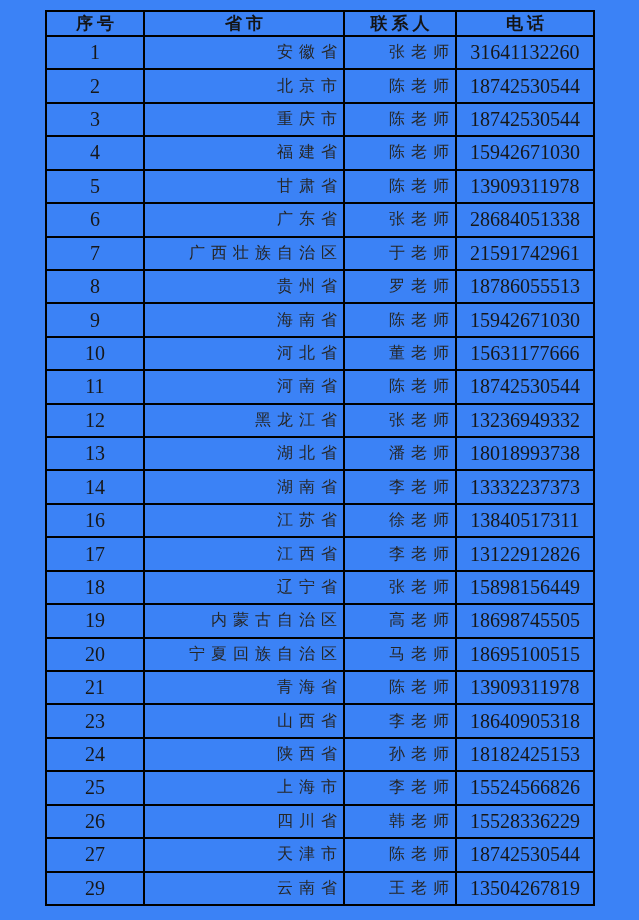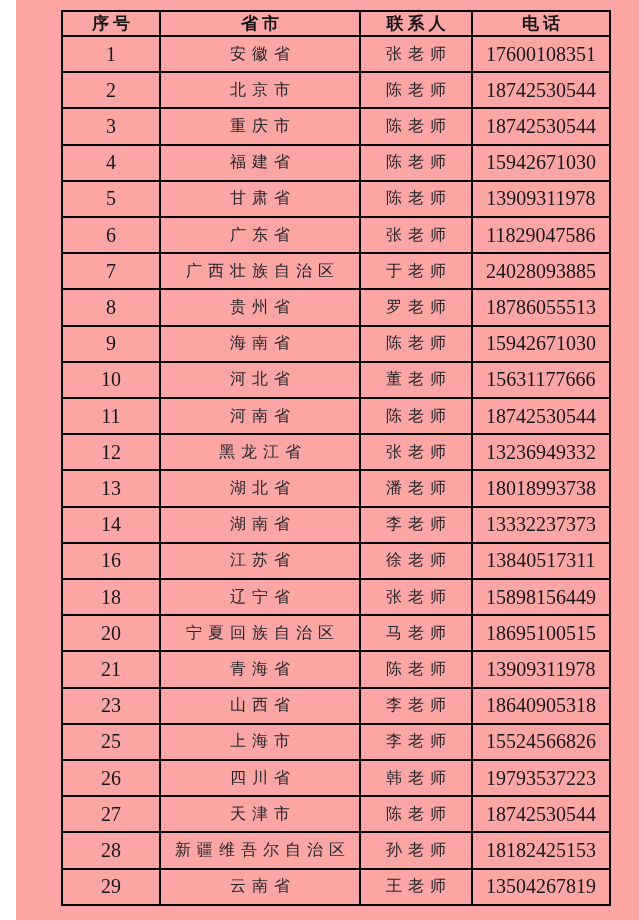--- a/index.html
+++ b/index.html
@@ -2,39 +2,40 @@
 <html><head>
 <meta charset="utf-8">
 <style>
   html, body { margin: 0; padding: 0; }
   body {
     width: 639px; height: 920px;
     background: #ffffff;
     position: relative;
     font-family: "Liberation Serif", "DejaVu Serif", serif;
   }
-  .page { position: absolute; inset: 0; background: #fca5a5; margin-left: 16px; }
+  .page { position: absolute; inset: 0; background: #3b82f6; }
   table.contact-table {
     position: absolute; left: 45px; top: 10px;
     width: 548px; height: 896px;
     border-collapse: collapse; table-layout: fixed;
   }
   th, td {
     border: 2px solid #000000;
     text-align: center; vertical-align: middle;
     padding: 0; overflow: hidden; white-space: nowrap;
   }
   th {
     font-weight: bold; font-size: 17px;
     letter-spacing: 4px; text-indent: 4px;
     color: #141414;
   }
   td.cjk {
     font-size: 16px; letter-spacing: 6px; text-indent: 6px;
     color: #262626;
+    text-align: right;
   }
   td.num {
     font-size: 20px; letter-spacing: 0;
     color: #171717;
   }
 </style>
 </head>
 <body>
 
 <div class="page">
@@ -51,21 +52,21 @@
         <th>省市</th>
         <th>联系人</th>
         <th>电话</th>
       </tr>
     </thead>
     <tbody>
         <tr>
           <td class="num">1</td>
           <td class="cjk">安徽省</td>
           <td class="cjk">张老师</td>
-          <td class="num">17600108351</td>
+          <td class="num">31641132260</td>
         </tr>
         <tr>
           <td class="num">2</td>
           <td class="cjk">北京市</td>
           <td class="cjk">陈老师</td>
           <td class="num">18742530544</td>
         </tr>
         <tr>
           <td class="num">3</td>
           <td class="cjk">重庆市</td>
@@ -81,27 +82,27 @@
         <tr>
           <td class="num">5</td>
           <td class="cjk">甘肃省</td>
           <td class="cjk">陈老师</td>
           <td class="num">13909311978</td>
         </tr>
         <tr>
           <td class="num">6</td>
           <td class="cjk">广东省</td>
           <td class="cjk">张老师</td>
-          <td class="num">11829047586</td>
+          <td class="num">28684051338</td>
         </tr>
         <tr>
           <td class="num">7</td>
           <td class="cjk">广西壮族自治区</td>
           <td class="cjk">于老师</td>
-          <td class="num">24028093885</td>
+          <td class="num">21591742961</td>
         </tr>
         <tr>
           <td class="num">8</td>
           <td class="cjk">贵州省</td>
           <td class="cjk">罗老师</td>
           <td class="num">18786055513</td>
         </tr>
         <tr>
           <td class="num">9</td>
           <td class="cjk">海南省</td>
@@ -138,66 +139,78 @@
           <td class="cjk">李老师</td>
           <td class="num">13332237373</td>
         </tr>
         <tr>
           <td class="num">16</td>
           <td class="cjk">江苏省</td>
           <td class="cjk">徐老师</td>
           <td class="num">13840517311</td>
         </tr>
         <tr>
+          <td class="num">17</td>
+          <td class="cjk">江西省</td>
+          <td class="cjk">李老师</td>
+          <td class="num">13122912826</td>
+        </tr>
+        <tr>
           <td class="num">18</td>
           <td class="cjk">辽宁省</td>
           <td class="cjk">张老师</td>
           <td class="num">15898156449</td>
+        </tr>
+        <tr>
+          <td class="num">19</td>
+          <td class="cjk">内蒙古自治区</td>
+          <td class="cjk">高老师</td>
+          <td class="num">18698745505</td>
         </tr>
         <tr>
           <td class="num">20</td>
           <td class="cjk">宁夏回族自治区</td>
           <td class="cjk">马老师</td>
           <td class="num">18695100515</td>
         </tr>
         <tr>
           <td class="num">21</td>
           <td class="cjk">青海省</td>
           <td class="cjk">陈老师</td>
           <td class="num">13909311978</td>
         </tr>
         <tr>
           <td class="num">23</td>
           <td class="cjk">山西省</td>
           <td class="cjk">李老师</td>
           <td class="num">18640905318</td>
         </tr>
         <tr>
+          <td class="num">24</td>
+          <td class="cjk">陕西省</td>
+          <td class="cjk">孙老师</td>
+          <td class="num">18182425153</td>
+        </tr>
+        <tr>
           <td class="num">25</td>
           <td class="cjk">上海市</td>
           <td class="cjk">李老师</td>
           <td class="num">15524566826</td>
         </tr>
         <tr>
           <td class="num">26</td>
           <td class="cjk">四川省</td>
           <td class="cjk">韩老师</td>
-          <td class="num">19793537223</td>
+          <td class="num">15528336229</td>
         </tr>
         <tr>
           <td class="num">27</td>
           <td class="cjk">天津市</td>
           <td class="cjk">陈老师</td>
           <td class="num">18742530544</td>
-        </tr>
-        <tr>
-          <td class="num">28</td>
-          <td class="cjk">新疆维吾尔自治区</td>
-          <td class="cjk">孙老师</td>
-          <td class="num">18182425153</td>
         </tr>
         <tr>
           <td class="num">29</td>
           <td class="cjk">云南省</td>
           <td class="cjk">王老师</td>
           <td class="num">13504267819</td>
         </tr>
       </tbody>
   </table>
 </div>

